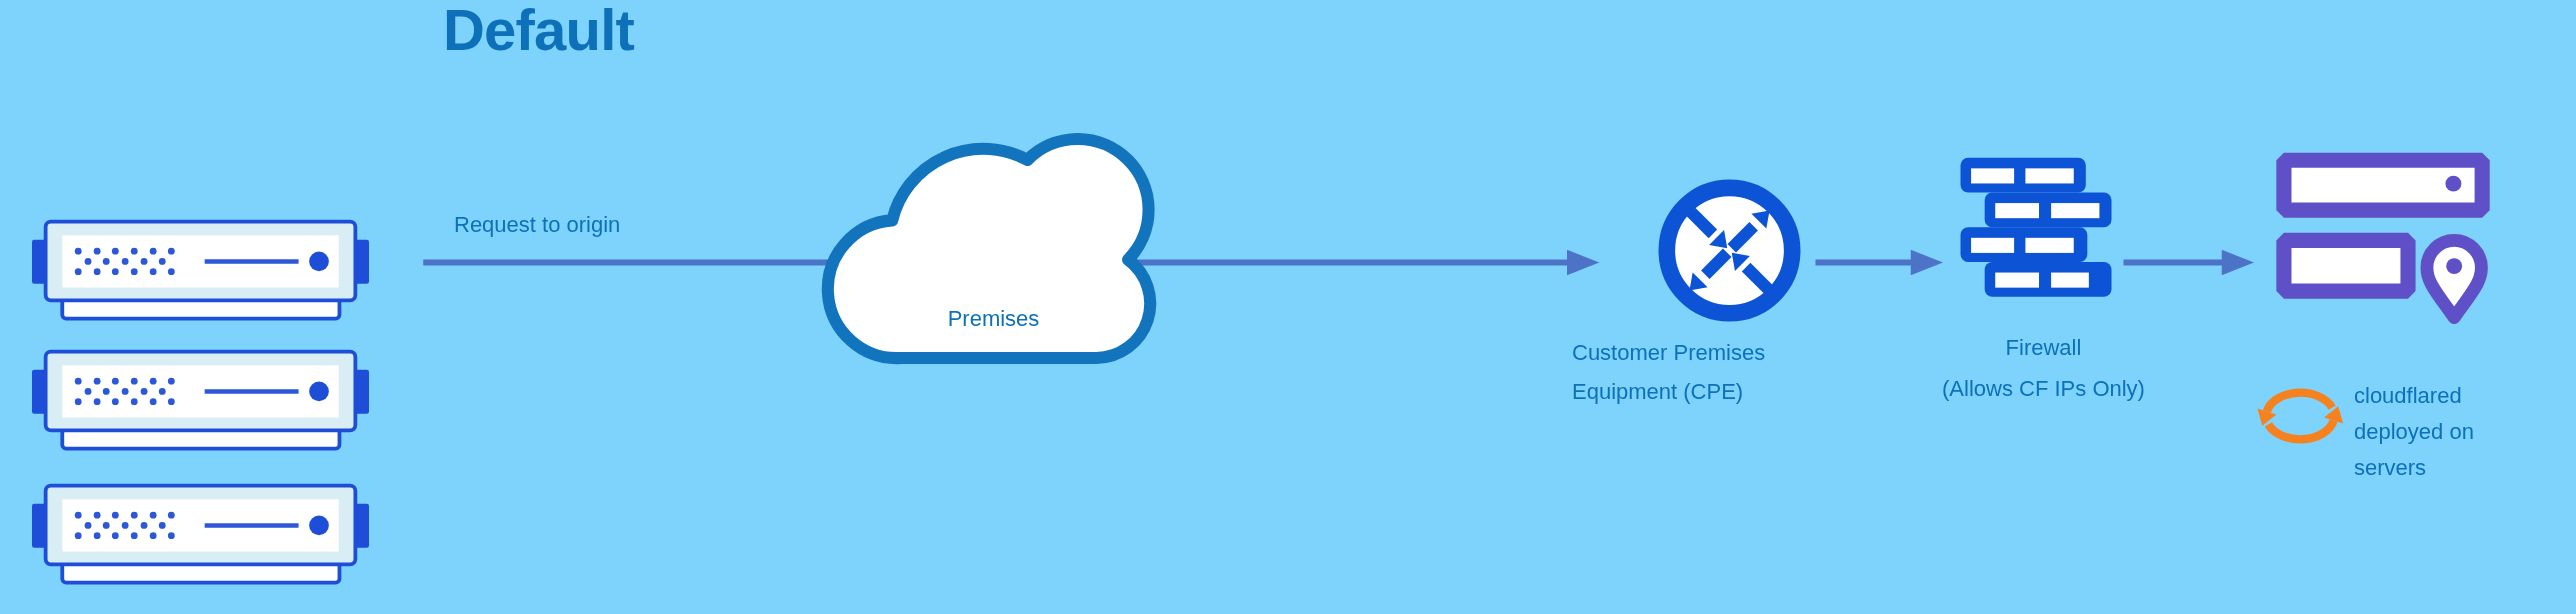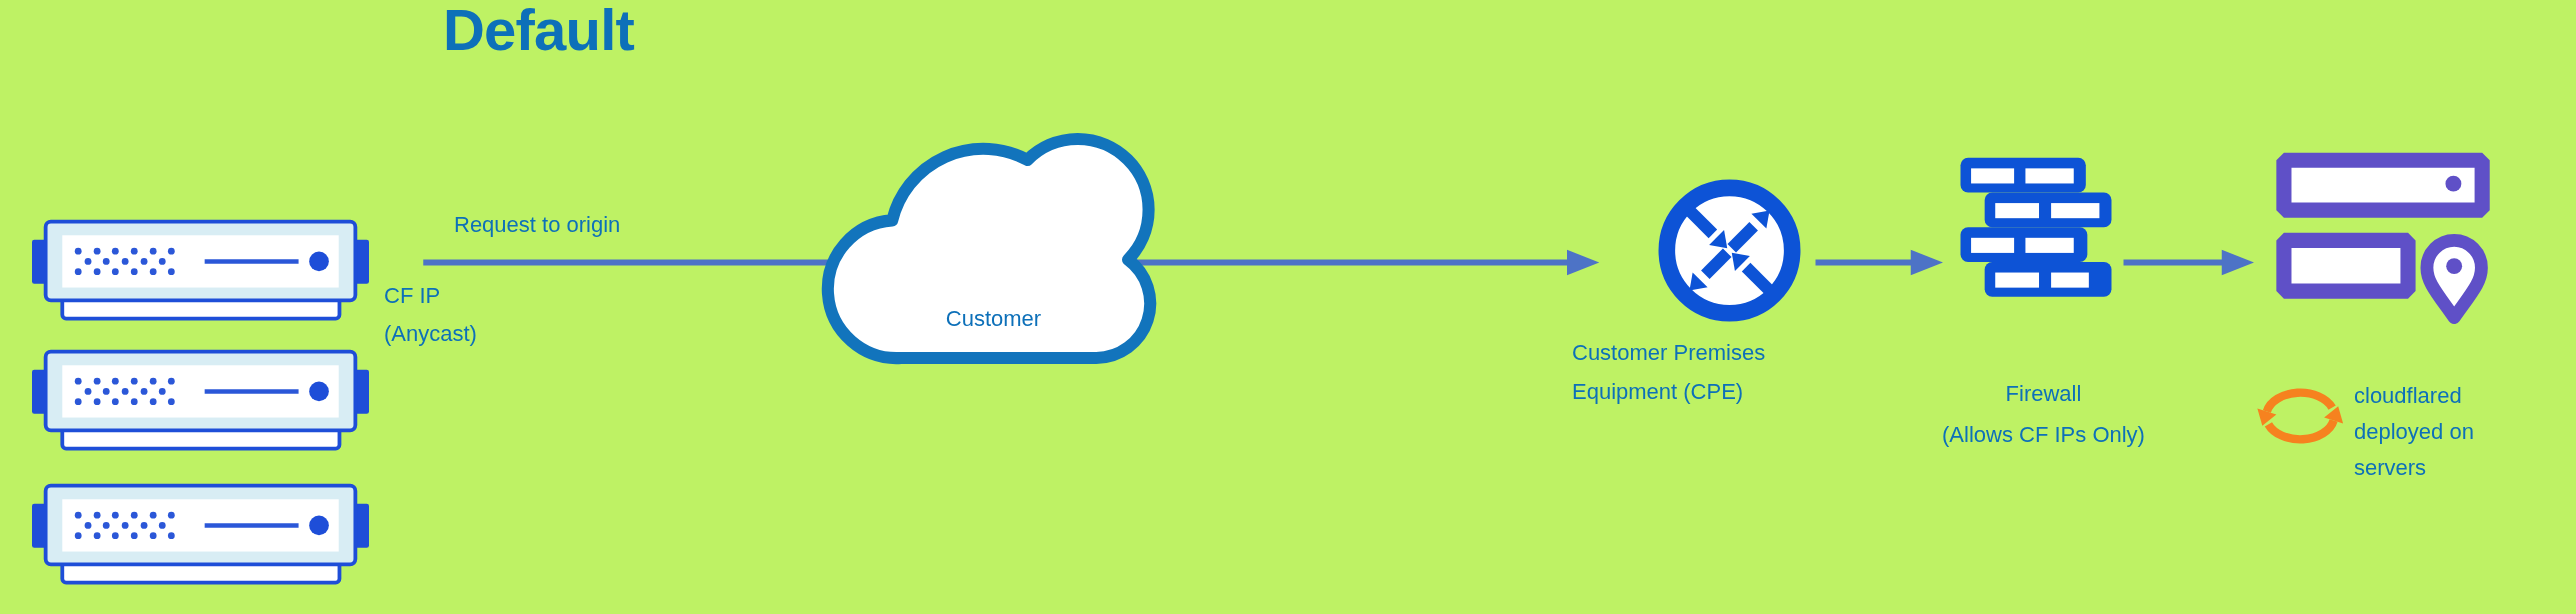--- a/index.html
+++ b/index.html
@@ -1,16 +1,16 @@
 <!DOCTYPE html>
 <html style="--label_blue: #0d70b9; --arrow_blue: #4d73c6; --icon_blue: #0d53d6; --server_blue: #1e4ed8; --server_dot: #2b57d8; --server_light: #d8edf4; --cloud_stroke: #1274bc; --purple: #5f50c7; --orange: #f6821f; --orange_light: #fbad41; --wordmark_dark: #3d3d3f;font-size:12px"><head>
 <meta charset="utf-8">
 <style>
   html,body{margin:0;padding:0;background:#fff;}
-  .canvas{position:relative;width:2576px;height:614px;background:#bef264;overflow:hidden;
+  .canvas{position:relative;width:2576px;height:614px;background:#7dd3fc;overflow:hidden;
           font-family:"Liberation Sans",sans-serif;}
   .abs{position:absolute;}
   .label{color:var(--label_blue);font-size:22px;line-height:38px;white-space:pre-line;}
   .center{text-align:center;}
   .title{left:443px;top:-4.5px;font-size:58px;font-weight:700;color:var(--label_blue);letter-spacing:-0.8px;}
   .wordmark{left:44px;top:179px;font-size:35px;font-weight:700;letter-spacing:3.8px;
             color:var(--wordmark_dark);}
   .wordmark sup{font-size:12px;letter-spacing:0;vertical-align:21px;}
   svg{display:block;overflow:visible;}
 </style>
@@ -70,27 +70,25 @@
         <use href="#server-shape"></use>
       </svg>
   </div>
 
   <svg class="abs" style="left:418px;top:249px;" width="1188" height="27" viewBox="0 0 1570 36">
     <line x1="0" y1="18" x2="1528" y2="18" stroke="var(--arrow_blue)" stroke-width="8"></line>
     <polygon points="1525,1 1568,18 1525,35" fill="var(--arrow_blue)"></polygon>
   </svg>
 
   <div class="abs label" style="left:454px;top:206px;">Request to origin</div>
-  <div class="abs label" style="left:384px;top:277px;">CF IP
-(Anycast)</div>
 
   <svg class="abs" style="left:818px;top:107px;" width="351" height="260" viewBox="0 0 464 344">
     <path d="M 110 332 A 89 89 0 0 1 98 150 A 124 124 0 0 1 277 70 A 88 88 0 0 1 410 202 A 72 72 0 0 1 368 332 Z" fill="#fff" stroke="var(--cloud_stroke)" stroke-width="16" stroke-linejoin="round"></path>
   </svg>
-  <div class="abs label center" style="left:818px;top:300px;width:351px;">Customer</div>
+  <div class="abs label center" style="left:818px;top:300px;width:351px;">Premises</div>
 
   <svg class="abs" style="left:1657px;top:178px;" width="145" height="145" viewBox="0 0 192 192">
     <circle cx="96" cy="96" r="83" fill="#fff" stroke="var(--icon_blue)" stroke-width="22"></circle>
     <g stroke="var(--icon_blue)" stroke-width="16" fill="var(--icon_blue)">
       <line x1="44" y1="44" x2="74" y2="74"></line>
         <polygon points="93,93 88.8,69 69,88.8" stroke="none"></polygon>
       <line x1="99" y1="93" x2="128" y2="64"></line>
         <polygon points="149,43 144.8,67 125,47.2" stroke="none"></polygon>
       <line x1="93" y1="99" x2="64" y2="128"></line>
         <polygon points="43,149 47.2,125 67,144.8" stroke="none"></polygon>
@@ -117,21 +115,21 @@
       <rect x="16" y="16" width="57" height="20"></rect>
         <rect x="88" y="16" width="64" height="20"></rect>
       <rect x="48" y="62" width="58" height="20"></rect>
         <rect x="122" y="62" width="64" height="20"></rect>
       <rect x="16" y="108" width="57" height="20"></rect>
         <rect x="88" y="108" width="64" height="20"></rect>
       <rect x="48" y="154" width="58" height="20"></rect>
         <rect x="122" y="154" width="50" height="20"></rect>
     </g>
   </svg>
-  <div class="abs label center" style="left:1883px;top:327px;width:321px;line-height:41px;margin-top:46px;">Firewall
+  <div class="abs label center" style="left:1883px;top:327px;width:321px;line-height:41px;">Firewall
 (Allows CF IPs Only)</div>
 
   <svg class="abs" style="left:2123px;top:249px;" width="133" height="27" viewBox="0 0 176 36">
     <line x1="0" y1="18" x2="134" y2="18" stroke="var(--arrow_blue)" stroke-width="8"></line>
     <polygon points="131,1 174,18 131,35" fill="var(--arrow_blue)"></polygon>
   </svg>
 
   <svg class="abs" style="left:2265px;top:148px;" width="227" height="178" viewBox="0 0 300 235">
     <rect x="25" y="16" width="262" height="66" fill="#fff" stroke="var(--purple)" stroke-width="20" stroke-linejoin="bevel"></rect>
     <circle cx="249" cy="47" r="10.5" fill="var(--purple)"></circle>

